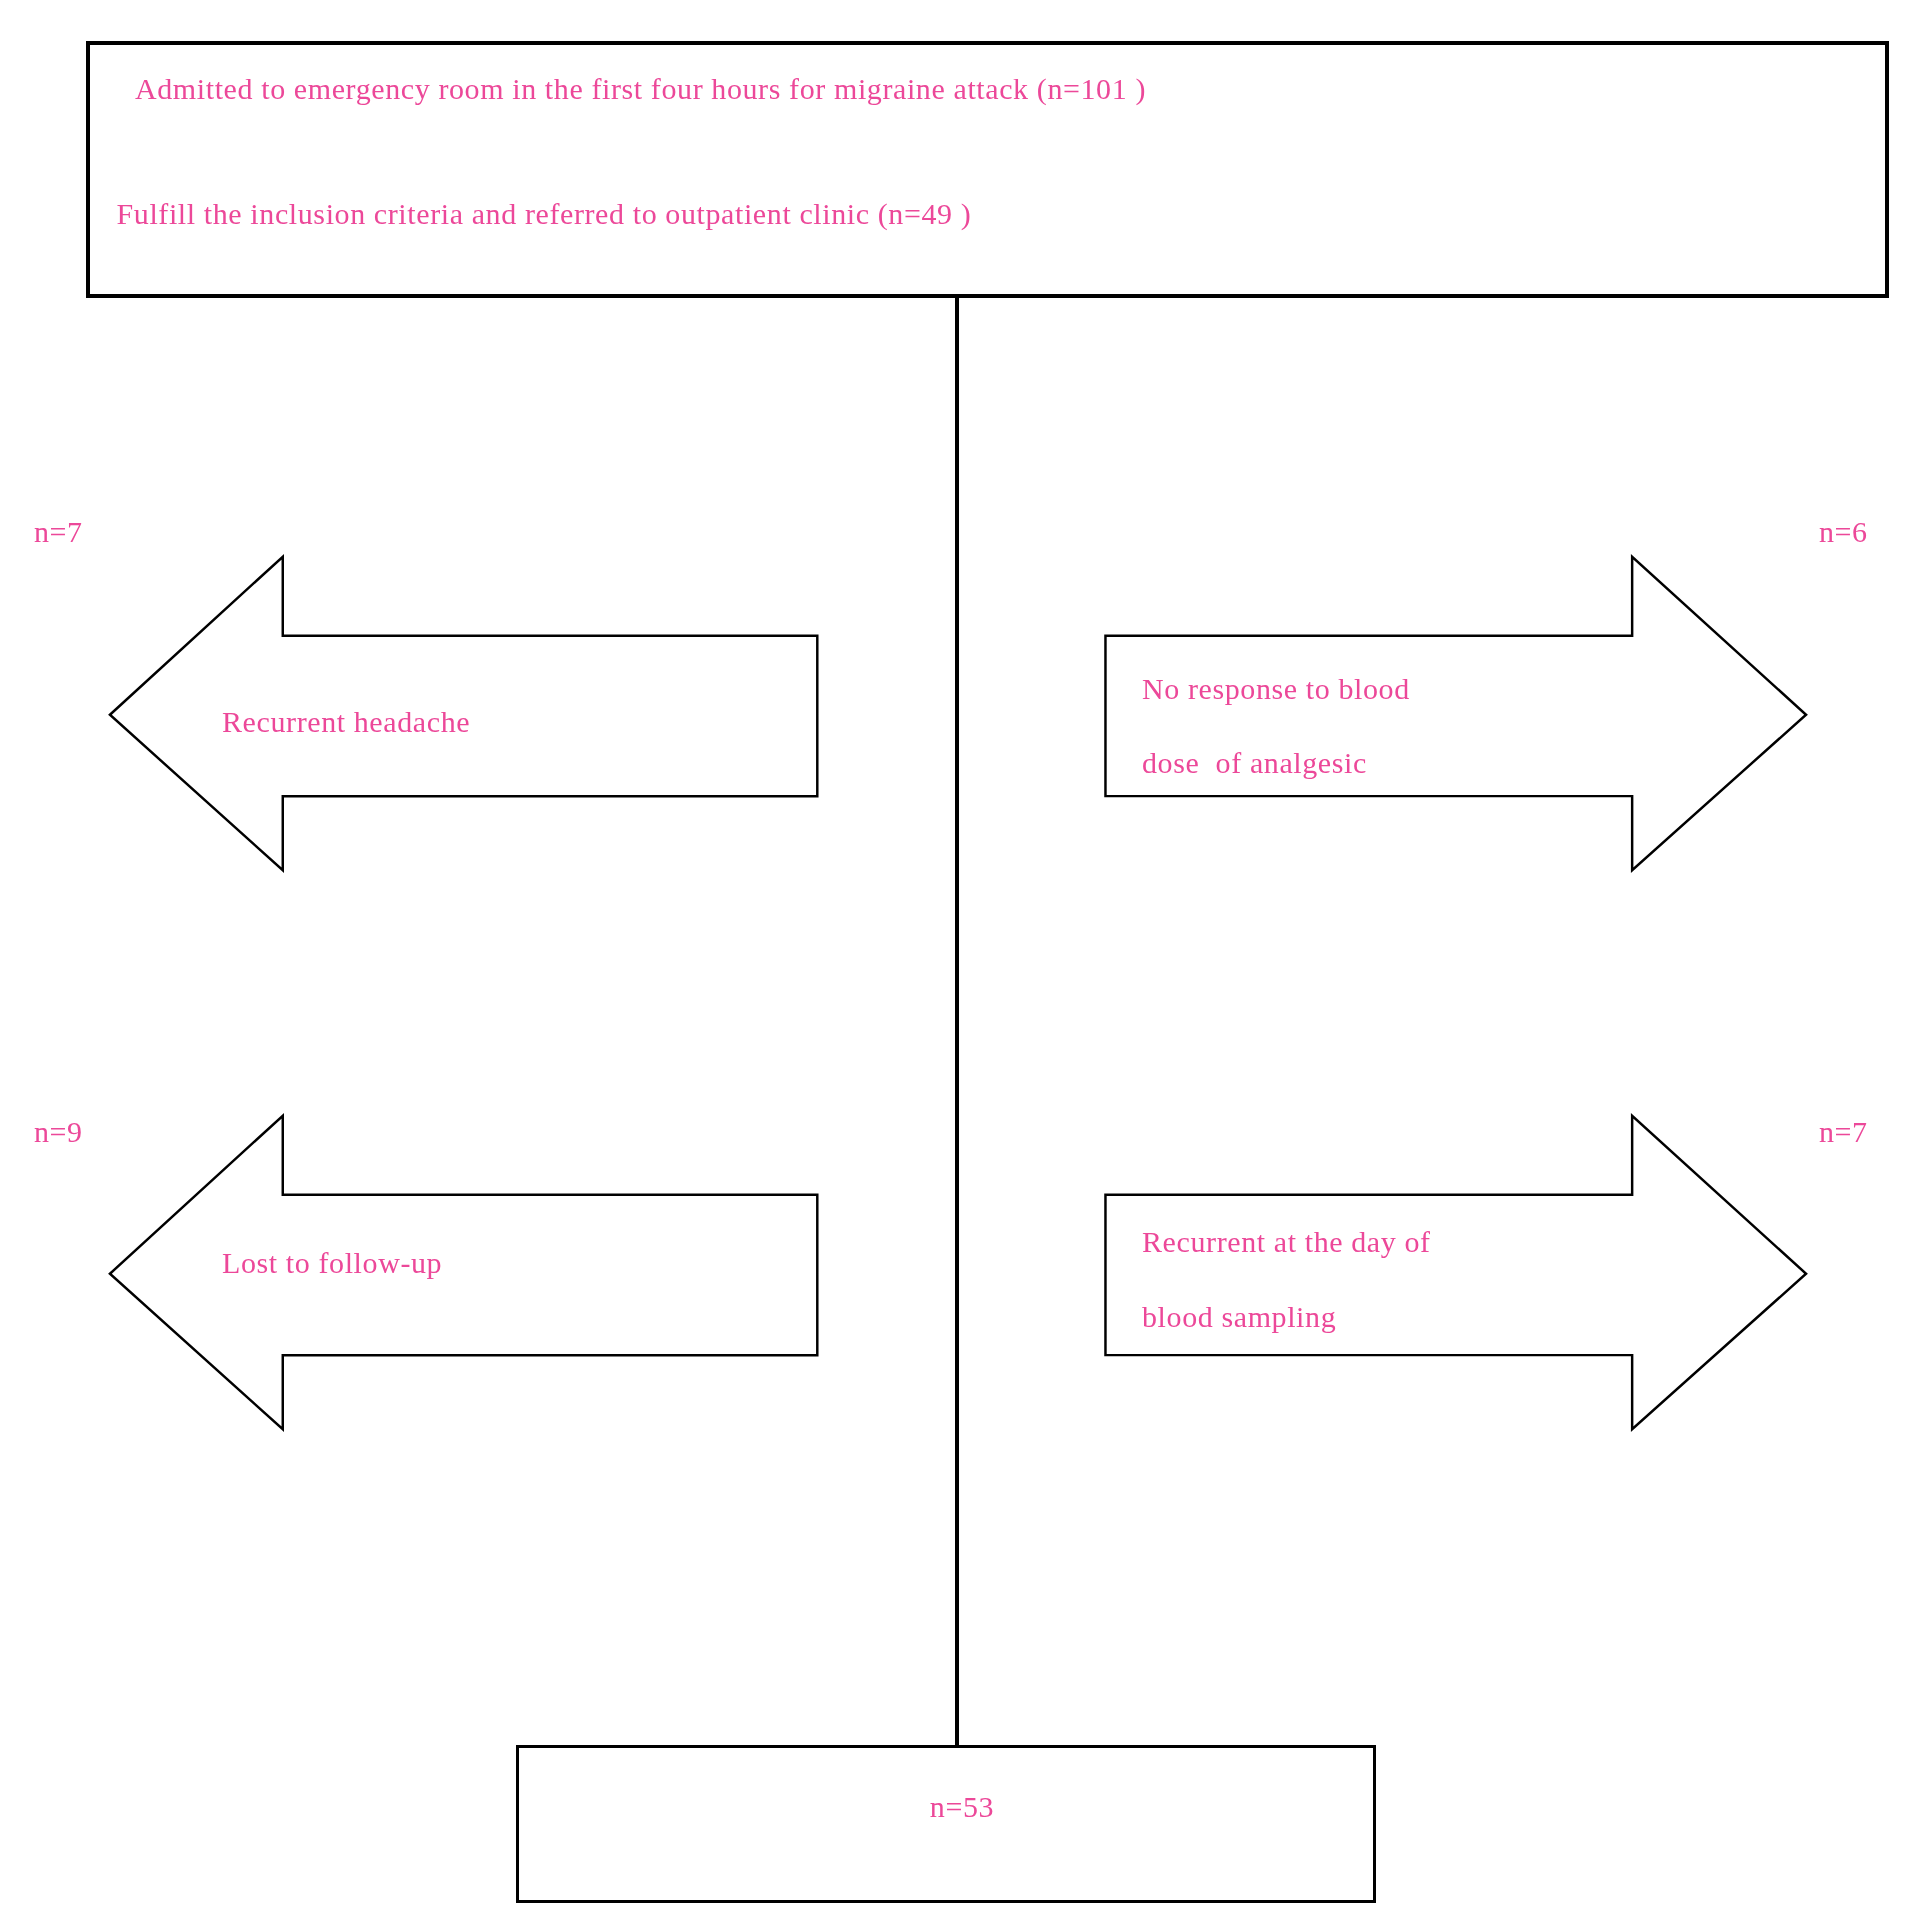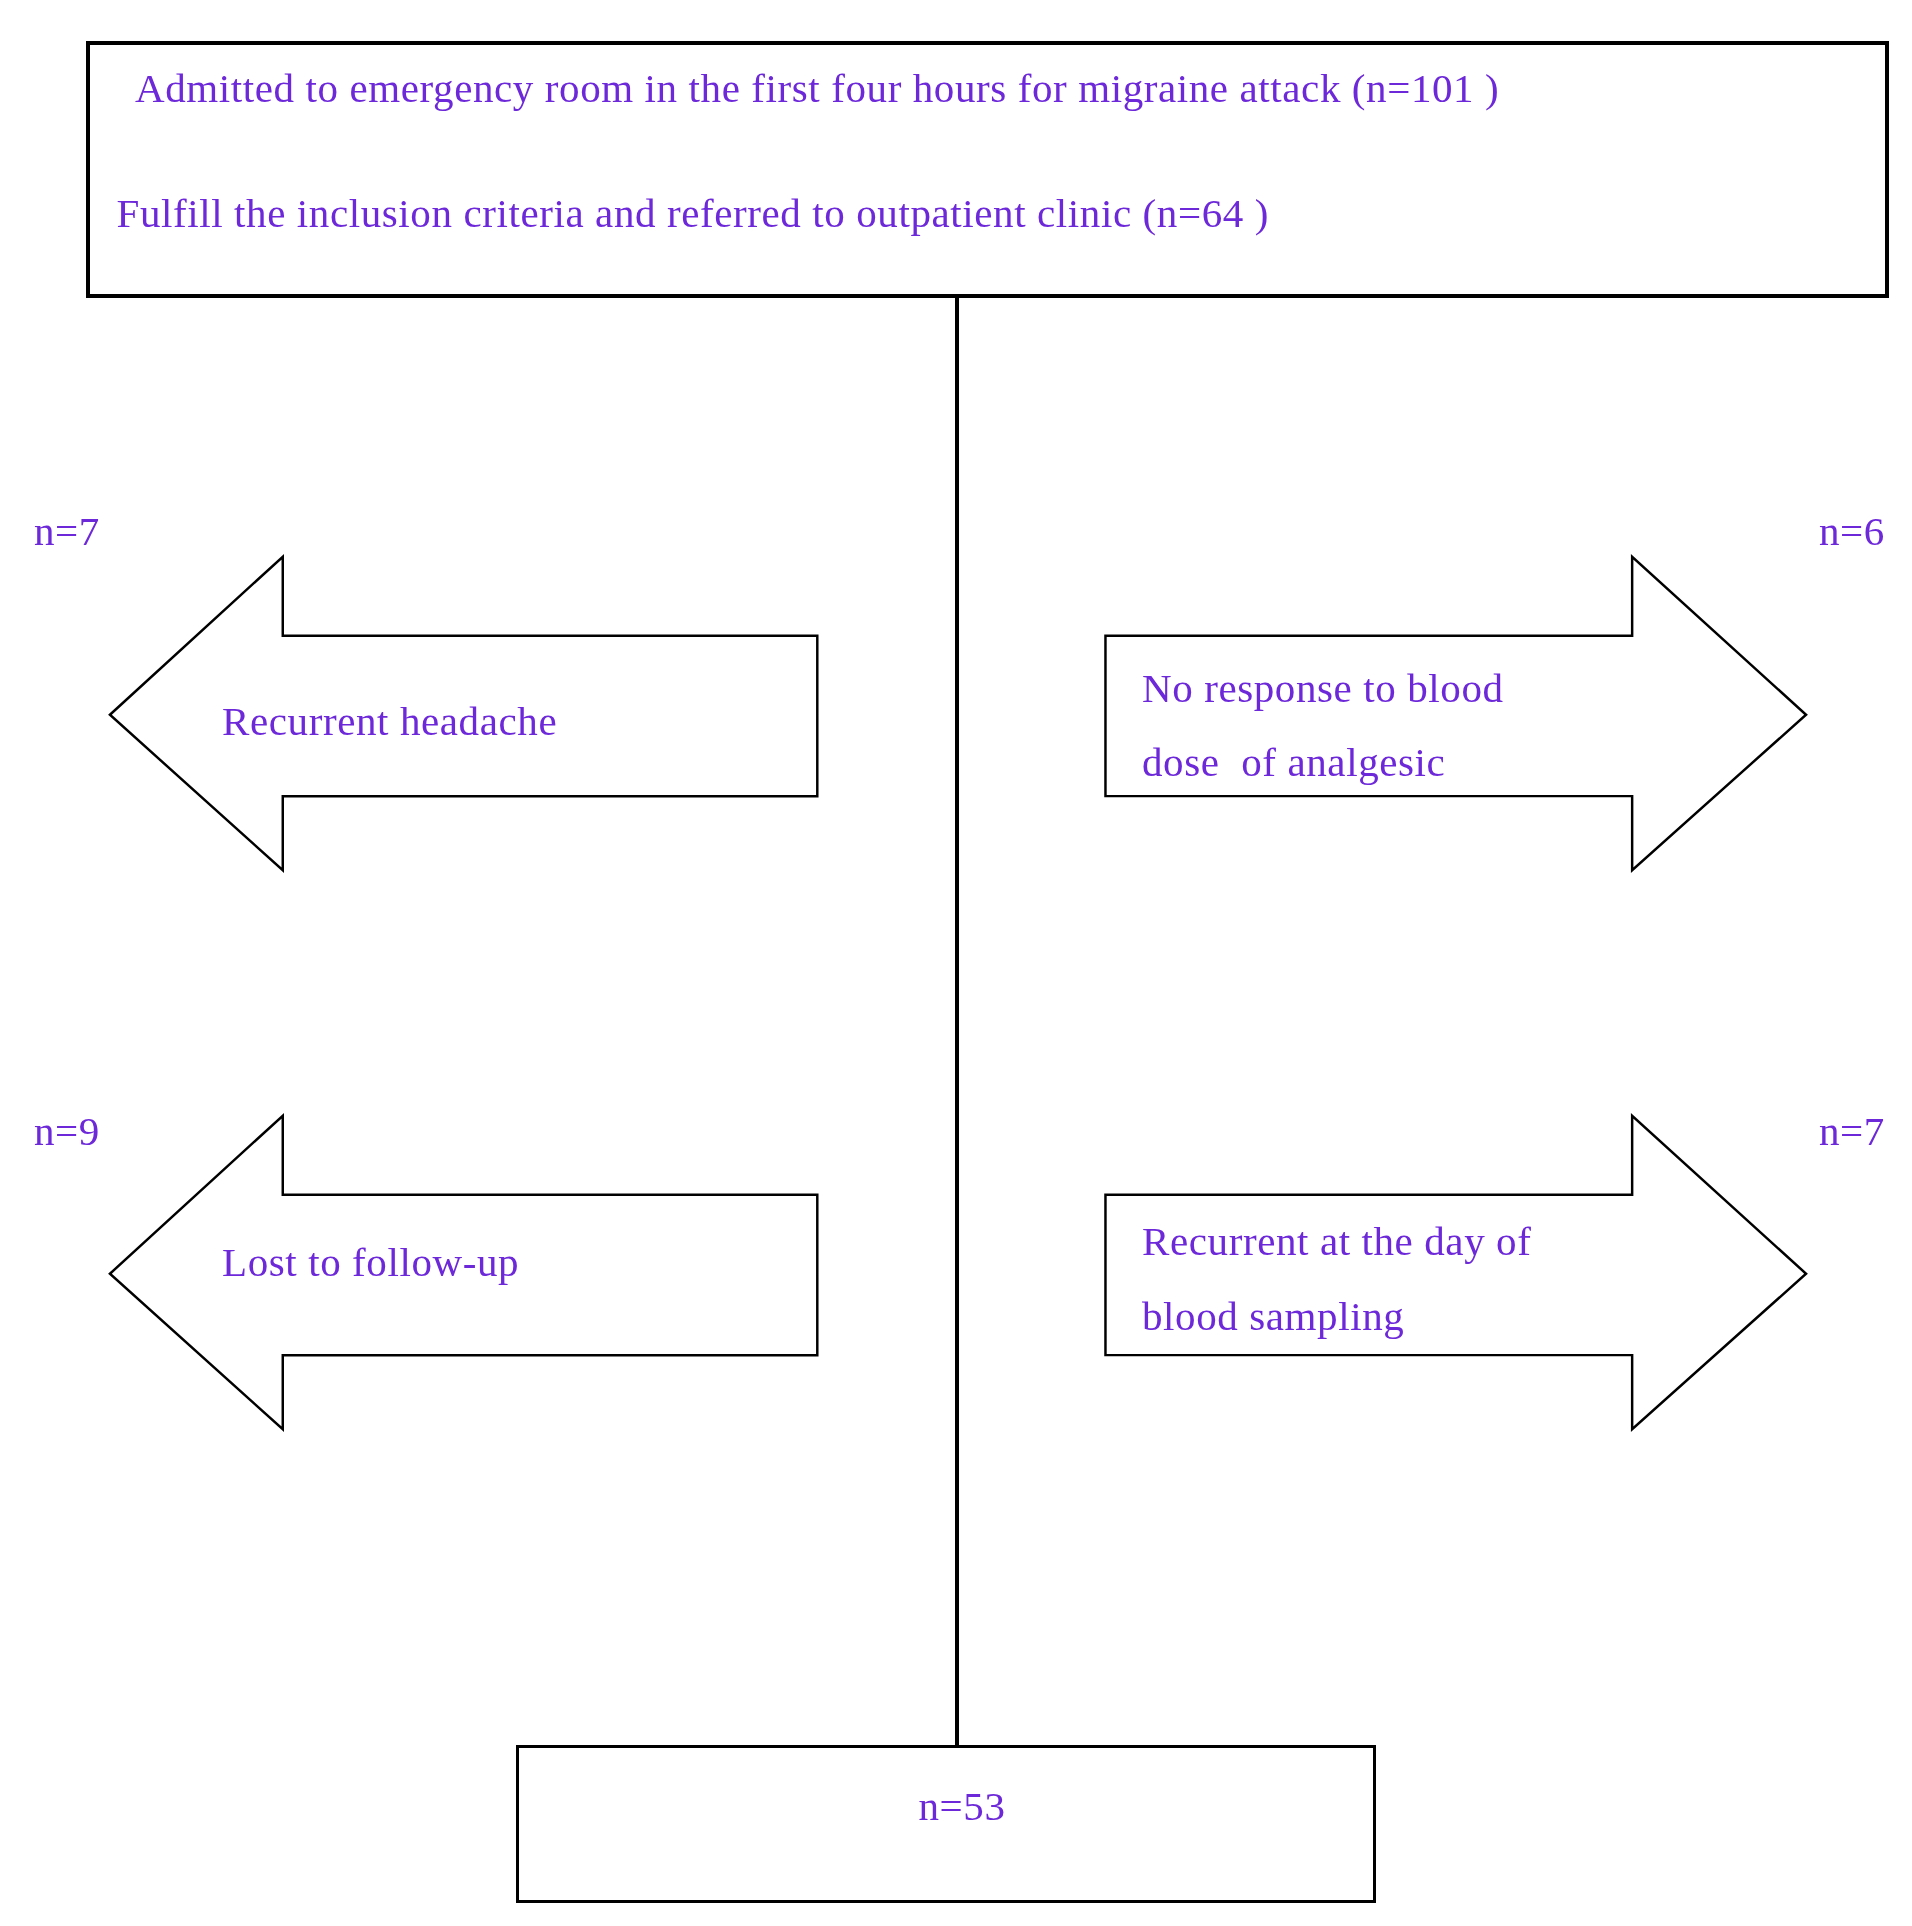--- a/index.html
+++ b/index.html
@@ -11,25 +11,25 @@
     position: relative;
     width: 1913px;
     height: 1926px;
     background: #ffffff;
     font-family: "Liberation Serif", "DejaVu Serif", serif;
     color: #000000;
     overflow: hidden;
   }
   .txt {
     position: absolute;
-    font-size: 41px;
+    font-size: 30px;
     line-height: 49px;
     letter-spacing: 0.6px;
     white-space: pre-wrap;
-    color: #6d28d9;
+    color: #ec4899;
   }
   .box {
     position: absolute;
     background: #ffffff;
     border: 4.3px solid #000000;
     box-sizing: border-box;
   }
   .top-box {
     left: 86px;
     top: 41px;
@@ -72,21 +72,21 @@
     margin-left: 16px;
   }
 </style>
 </head>
 <body>
 
 <div class="canvas">
 
   <div class="box top-box">
     <div class="txt l1">Admitted to emergency room in the first four hours for migraine attack (n=101 )</div>
-    <div class="txt l2">Fulfill the inclusion criteria and referred to outpatient clinic (n=64 )</div>
+    <div class="txt l2">Fulfill the inclusion criteria and referred to outpatient clinic (n=49 )</div>
   </div>
 
   <div class="connector"></div>
 
   <div class="txt" style="left:34px;  top:507px;">n=7</div>
   <div class="txt" style="left:1819px;top:507px;text-align:center;">n=6</div>
   <div class="txt" style="left:34px;  top:1107px;">n=9</div>
   <div class="txt" style="left:1819px;top:1107px;">n=7</div>
 
   <svg class="arrow-svg" style="left:105px; top:553px;" width="716" height="321" viewBox="0 0 1160 520">

